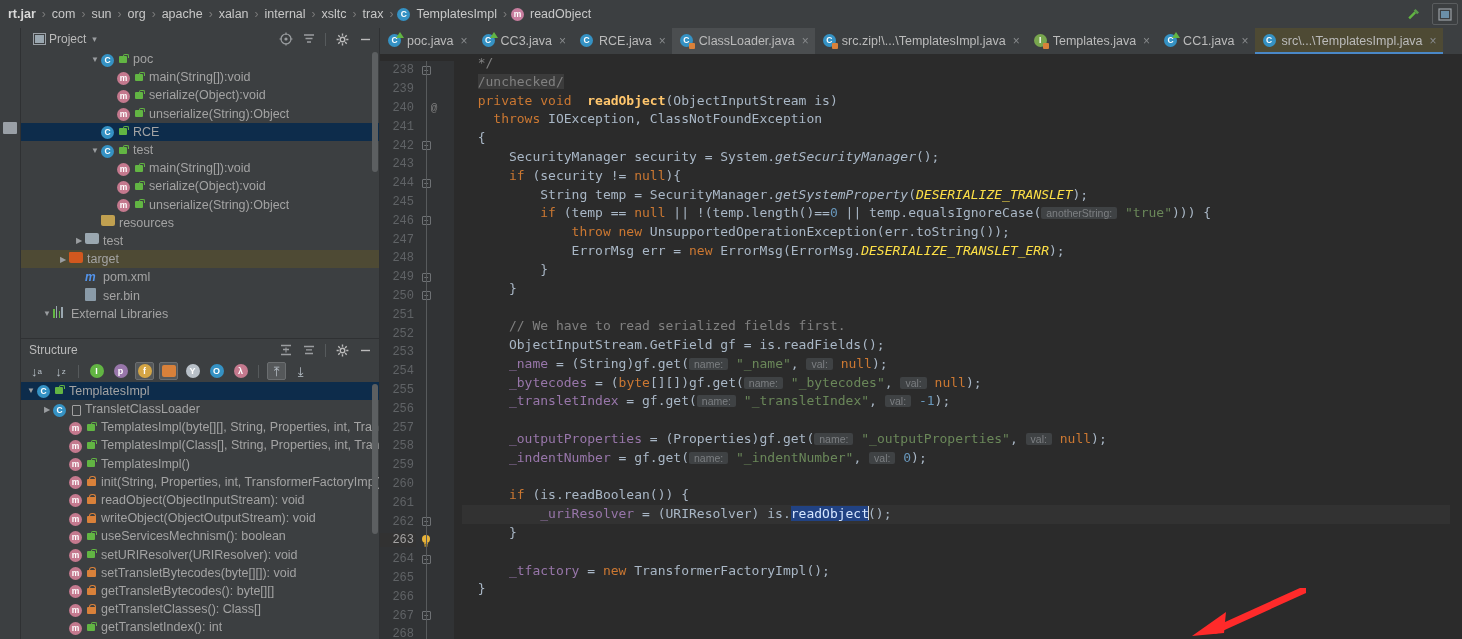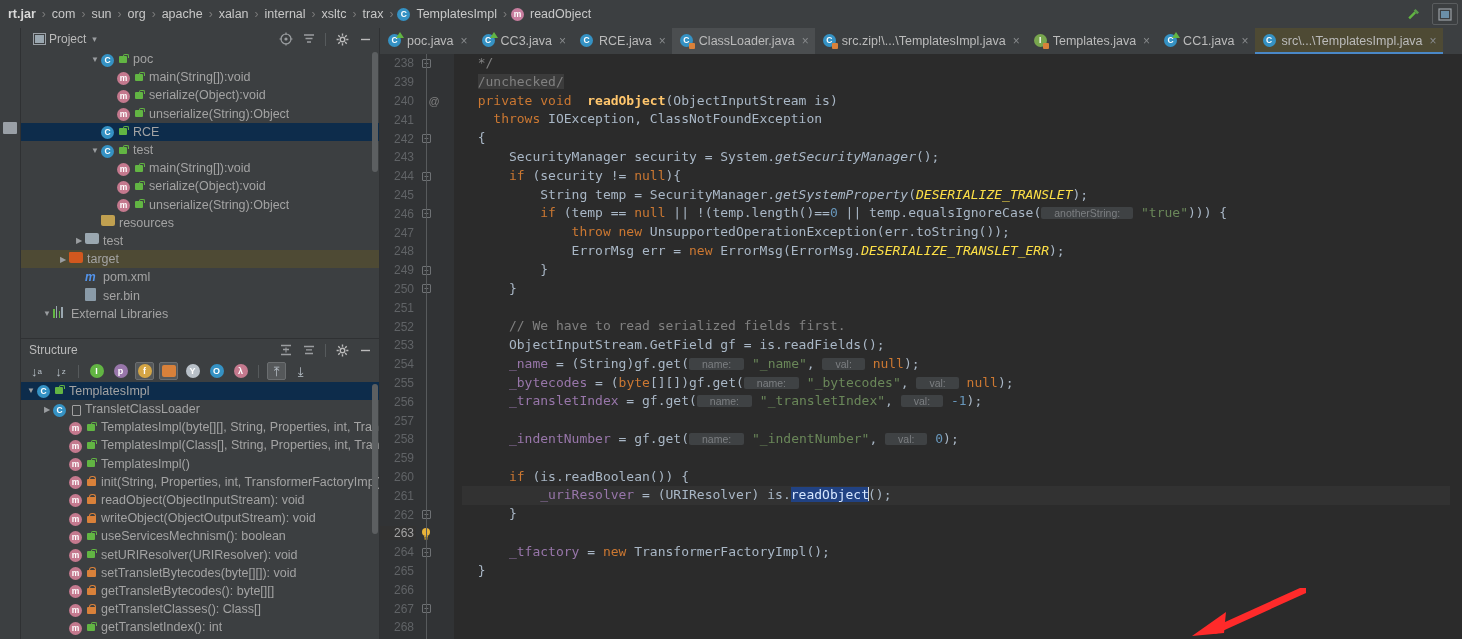--- a/index.html
+++ b/index.html
@@ -123,21 +123,21 @@
     color:#fff; font-weight:bold; }
   .tab-ico .lockdot { position:absolute; right:-1px; bottom:-1px; width:6px;
     height:6px; background:#d9813a; border-radius:1px; }
   .tab-ico .arrowdot { position:absolute; right:-2px; top:-2px; width:0; height:0;
     border-left:4px solid transparent; border-right:4px solid transparent;
     border-bottom:6px solid #62b543; }
 
   #code-wrap { flex:1 1 auto; display:flex; overflow:hidden; background:#2b2b2b;
     position:relative; }
   #gutter { width:74px; flex:0 0 74px; background:#313335; position:relative;
-    font-family:Liberation Sans, sans-serif; font-size:12px; }
+    font-family:Liberation Mono, monospace; font-size:12px;margin-top:7px; }
   .gline { height:18.8px; display:flex; align-items:center; justify-content:flex-start;
     position:relative; }
   .gnum { width:36px; text-align:right; color:#606366; padding-right:2px; }
   .gline.cur .gnum { color:#a4a3a3; background:#323232; }
   .gmark { width:36px; text-align:center; color:#808080; font-size:11px; }
   .fold { position:absolute; left:42px; width:9px; height:9px;
     border:1px solid #6e7174; color:#9a9da0; font-size:8px; line-height:7px;
     text-align:center; border-radius:1px; }
   .foldline { position:absolute; left:46px; width:1px; background:#585b5d; }
   .bulb { position:absolute; left:40px; width:12px; height:13px; }
@@ -150,21 +150,21 @@
   .k  { color:#cc7832; }
   .s  { color:#6a8759; }            
   .cm { color:#808080; }            
   .n  { color:#6897bb; }            
   .t  { color:#a9b7c6; }            
   .f  { color:#9876aa; }
   .mi { color:#a9b7c6; font-style:italic; }
   .si { color:#fde047; font-style:italic; }
   .mdecl { color:#ffc66d; font-weight:bold; }
   .ann { background:#3b3b3b; color:#808080; }
-  .hint { background:#3f4244; color:#7c7f82; font-size:10.5px; padding:0 13px;
+  .hint { background:#3f4244; color:#7c7f82; font-size:10.5px; padding:0 5px;
     border-radius:2px; font-family:"Liberation Sans",sans-serif; }
   .selhl { background:#214283; color:#d7e7ff; }
   .caret { display:inline-block; width:1px; background:#d6d6d6; height:14px;
     vertical-align:-2px; margin:0 -1px; }
 
   
   #red-arrow { position:absolute; left:806px; top:560px; width:120px; height:52px;
     pointer-events:none; }
   #right-gutter { position:absolute; right:0; top:26px; bottom:0; width:12px;
     background:#2b2b2b; }
@@ -735,20 +735,21 @@
           <div class="cline">              <span class="t">ErrorMsg err = </span><span class="k">new</span><span class="t"> ErrorMsg(ErrorMsg.</span><span class="si">DESERIALIZE_TRANSLET_ERR</span><span class="t">);</span></div>
           <div class="cline">          <span class="t">}</span></div>
           <div class="cline">      <span class="t">}</span></div>
           <div class="cline">&nbsp;</div>
           <div class="cline">      <span class="cm">// We have to read serialized fields first.</span></div>
           <div class="cline">      <span class="t">ObjectInputStream.GetField gf = is.readFields();</span></div>
           <div class="cline">      <span class="f">_name</span><span class="t"> = (String)gf.get(</span><span class="hint">name:</span><span class="t"> </span><span class="s">"_name"</span><span class="t">, </span><span class="hint">val:</span><span class="t"> </span><span class="k">null</span><span class="t">);</span></div>
           <div class="cline">      <span class="f">_bytecodes</span><span class="t"> = (</span><span class="k">byte</span><span class="t">[][])gf.get(</span><span class="hint">name:</span><span class="t"> </span><span class="s">"_bytecodes"</span><span class="t">, </span><span class="hint">val:</span><span class="t"> </span><span class="k">null</span><span class="t">);</span></div>
           <div class="cline">      <span class="f">_transletIndex</span><span class="t"> = gf.get(</span><span class="hint">name:</span><span class="t"> </span><span class="s">"_transletIndex"</span><span class="t">, </span><span class="hint">val:</span><span class="t"> </span><span class="n">-1</span><span class="t">);</span></div>
           <div class="cline">&nbsp;</div>
+          <div class="cline">      <span class="f">_outputProperties</span><span class="t"> = (Properties)gf.get(</span><span class="hint">name:</span><span class="t"> </span><span class="s">"_outputProperties"</span><span class="t">, </span><span class="hint">val:</span><span class="t"> </span><span class="k">null</span><span class="t">);</span></div>
           <div class="cline">      <span class="f">_indentNumber</span><span class="t"> = gf.get(</span><span class="hint">name:</span><span class="t"> </span><span class="s">"_indentNumber"</span><span class="t">, </span><span class="hint">val:</span><span class="t"> </span><span class="n">0</span><span class="t">);</span></div>
           <div class="cline">&nbsp;</div>
           <div class="cline">      <span class="k">if</span> <span class="t">(is.readBoolean()) {</span></div>
           <div class="cline cur">          <span class="f">_uriResolver</span><span class="t"> = (URIResolver) is.</span><span class="selhl">readObject</span><span class="caret"></span><span class="t">();</span></div>
           <div class="cline">      <span class="t">}</span></div>
           <div class="cline">&nbsp;</div>
           <div class="cline">      <span class="f">_tfactory</span><span class="t"> = </span><span class="k">new</span><span class="t"> TransformerFactoryImpl();</span></div>
           <div class="cline">  <span class="t">}</span></div>
           <div class="cline">&nbsp;</div>
         </div>

